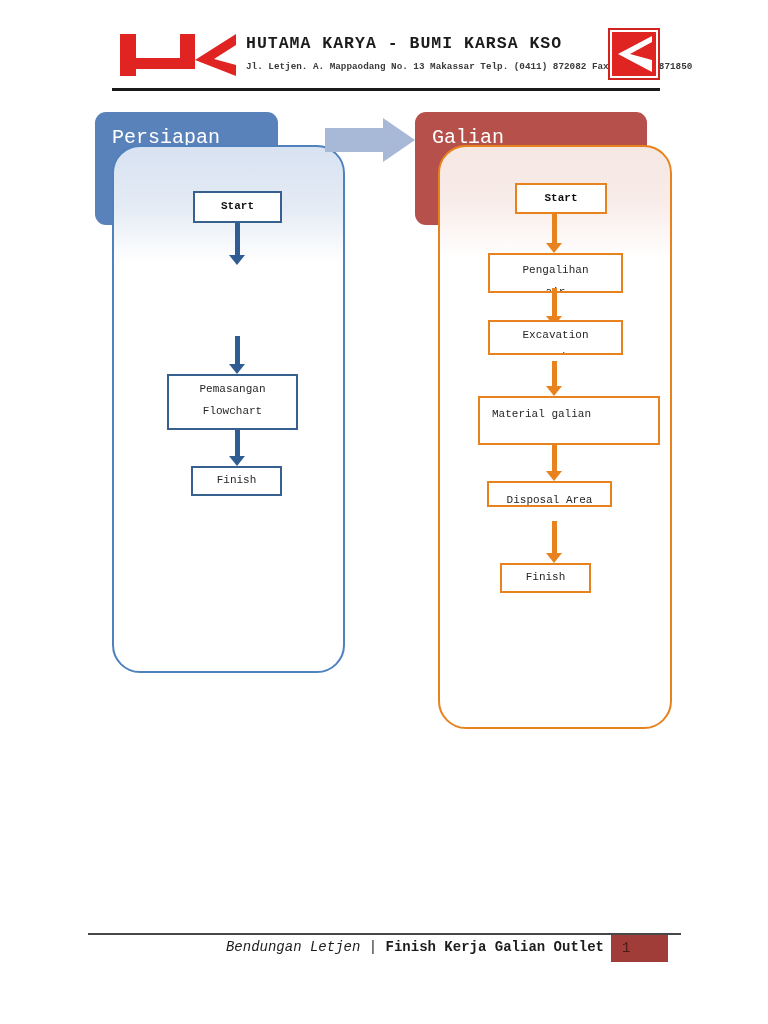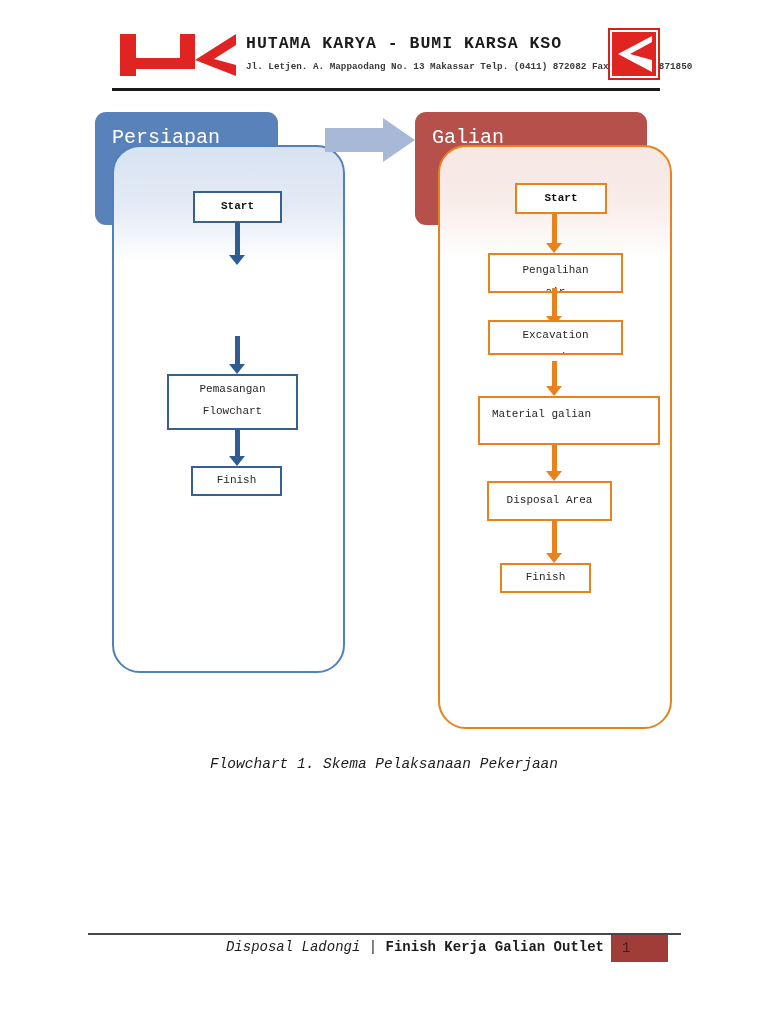--- a/index.html
+++ b/index.html
@@ -166,38 +166,37 @@
 
   <div class="fbox orange left-align" style="left:462px;top:396px;width:182px;height:49px;padding:5px 0 0 12px;">
     <span>Material galian</span>
   </div>
 
   <div class="varrow orange" style="left:546px;top:445px;height:36px;">
     <i class="shaft"></i>
       <b class="head"></b>
   </div>
 
-  <div class="fbox orange" style="left:487px;top:481px;width:125px;height:40px;line-height:34px;">
+  <div class="fbox orange" style="left:487px;top:481px;width:125px;height:26px;line-height:34px;">
     <span>Disposal Area</span>
   </div>
 
   <div class="varrow orange" style="left:546px;top:521px;height:42px;">
     <i class="shaft"></i>
       <b class="head"></b>
   </div>
 
   <div class="fbox orange" style="left:500px;top:563px;width:91px;height:30px;line-height:25px;">
     <span>Finish</span>
   </div>
 
-  <div class="caption">Flowchart 1. Skema Pelaksanaan Pekerjaan</div>
 
   <div class="footer-rule"></div>
   <div class="footer-text">
-    <span class="doc">Disposal Ladongi</span>
+    <span class="doc">Bendungan Letjen</span>
     <span>|</span>
     <span class="bold">Finish Kerja Galian Outlet</span>
   </div>
   <div class="page-box">
     <span>1</span>
   </div>
 
 </div>
 
 </body></html>

